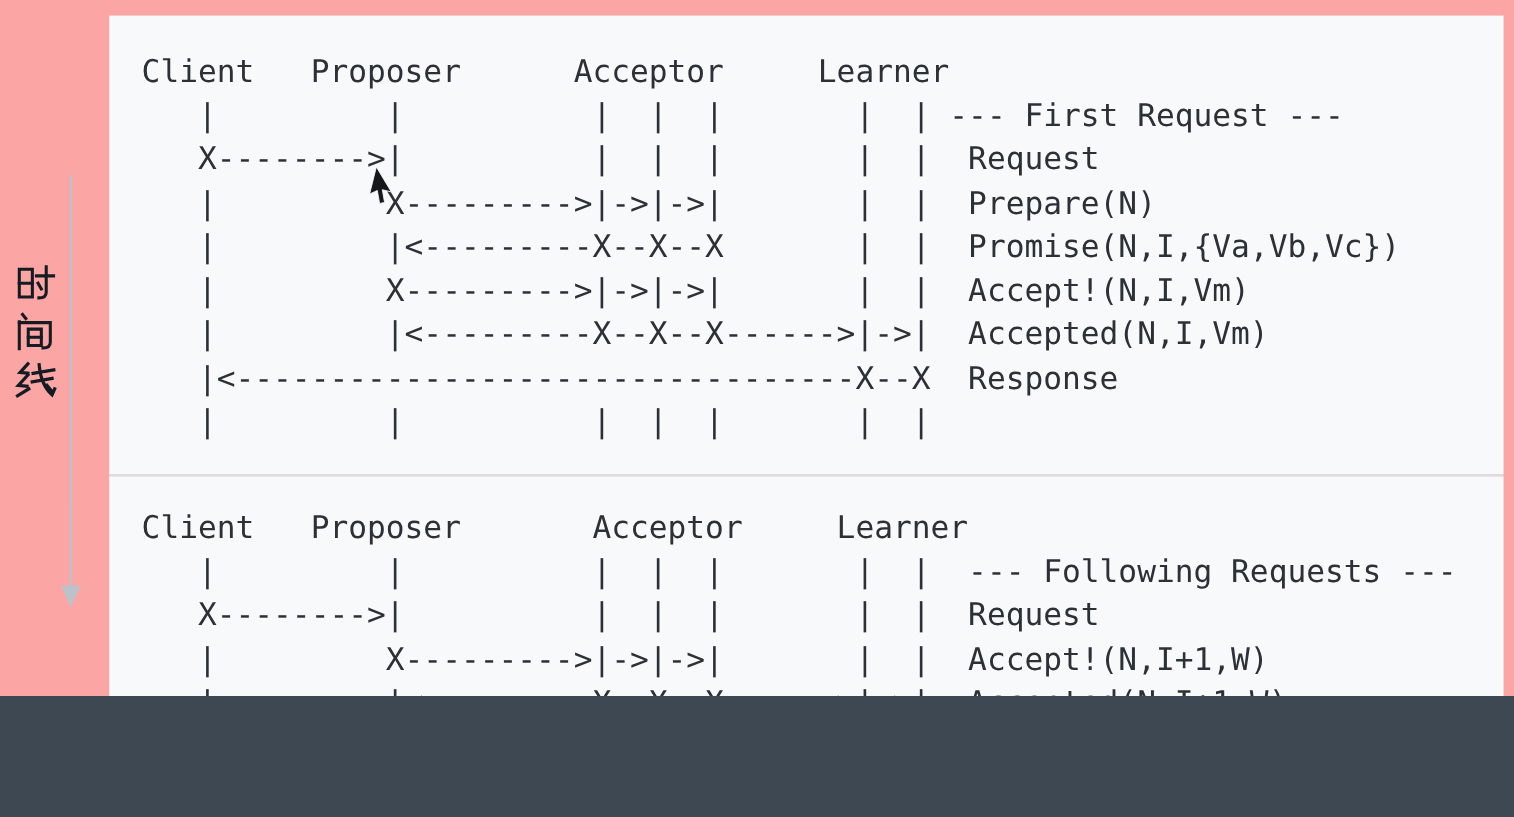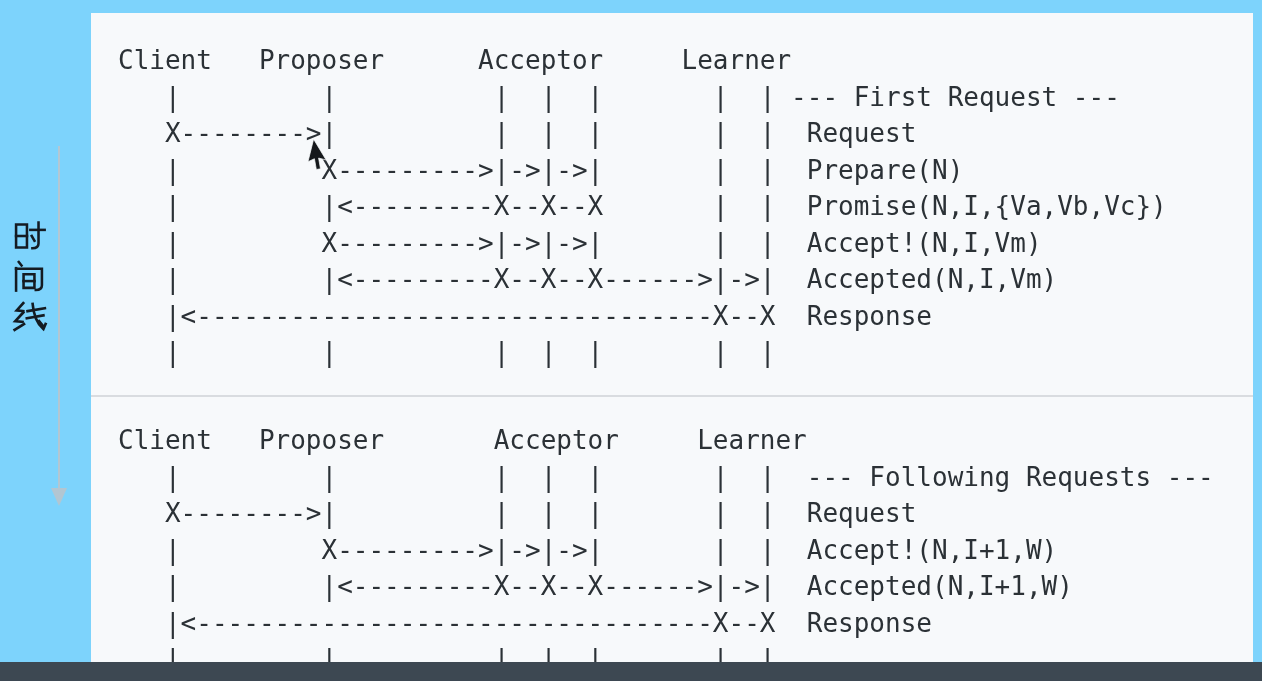--- a/index.html
+++ b/index.html
@@ -1,19 +1,19 @@
 <!DOCTYPE html>
 <html><head>
 <meta charset="utf-8">
 <style>
   html, body { margin: 0; padding: 0; background: #3d4852; }
   .screen {
     position: relative;
-    width: 1262px; height: 662px;
-    background: #7dd3fc;
+    width: 1262px; height: 580px;
+    background: #fca5a5;
     overflow: hidden;
     font-family: "DejaVu Sans Mono", monospace;
   }
   
   .timeline-chars {
     position: absolute; left: 10px; top: 219px; width: 38px;
   }
   .timeline-chars svg { display: block; margin: 0 0 7px 0; }
   .glyph path {
     fill: none; stroke: #141b22; stroke-width: 7.5;

